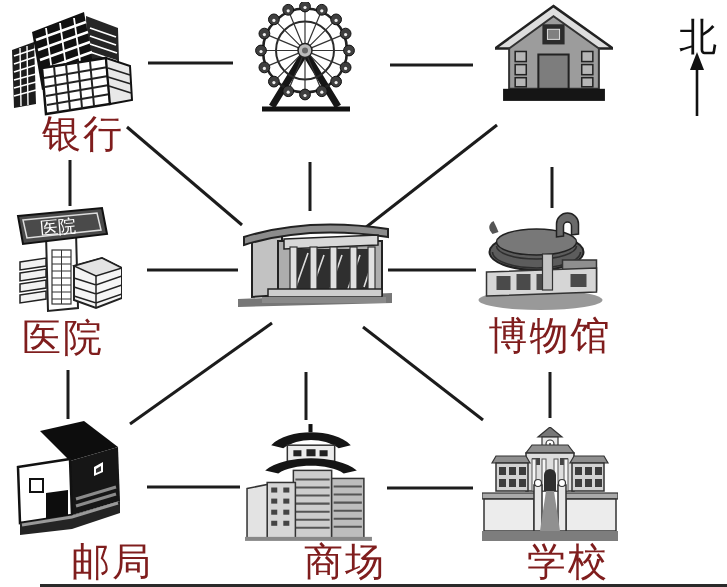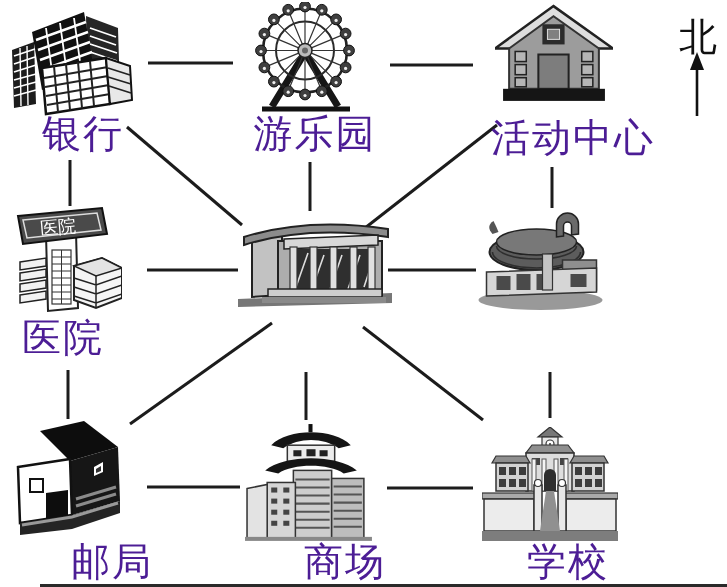--- a/index.html
+++ b/index.html
@@ -4,21 +4,21 @@
 <style>
   html,body{margin:0;padding:0;background:#fff;}
   #stage{
     position:relative;width:727px;height:587px;background:#ffffff;overflow:hidden;
     font-family:"Liberation Serif","DejaVu Serif",serif;
   }
   .node-art{position:absolute;}
   .node-art svg{display:block;width:100%;height:100%;}
   .node-label{
     position:absolute;text-align:center;font-size:39px;letter-spacing:2px;
-    color:#4c1d95;line-height:1.0;white-space:nowrap;
+    color:#7f1d1d;line-height:1.0;white-space:nowrap;
   }
   #north-label{
     position:absolute;left:668px;top:12px;width:60px;text-align:center;
     font-size:38px;color:#101010;
   }
   #edges{position:absolute;left:0;top:0;width:727px;height:587px;}
   #north-arrow{position:absolute;left:682px;top:50px;width:30px;height:70px;}
   #scan-line{position:absolute;left:40px;right:0;bottom:0;height:3px;background:#2a2a2a;}
 </style>
 </head>
@@ -255,21 +255,20 @@
       <rect x="52" y="58" width="8" height="46" fill="#e8e8e8" stroke="#333" stroke-width="1.5"></rect>
       <rect x="76" y="58" width="8" height="46" fill="#e8e8e8" stroke="#333" stroke-width="1.5"></rect>
       <circle cx="56" cy="56" r="3.5" fill="#fff" stroke="#333" stroke-width="1.2"></circle>
       <circle cx="80" cy="56" r="3.5" fill="#fff" stroke="#333" stroke-width="1.2"></circle>
       <polygon points="58,104 78,104 72,64 64,64" fill="#909090"></polygon>
       <rect x="0" y="104" width="136" height="10" fill="#7d7d7d"></rect>
     </svg>
   </div>
 
   <div class="node-label" style="left:3px;top:114px;width:160px;">银行</div>
-  <div class="node-label" style="left:235px;top:114px;width:160px;">游乐园</div>
-  <div class="node-label" style="left:483px;top:118px;width:180px;">活动中心</div>
   <div class="node-label" style="left:0px;top:318px;width:126px;">医院</div>
+  <div class="node-label" style="left:460px;top:316px;width:180px;">博物馆</div>
   <div class="node-label" style="left:32px;top:542px;width:160px;font-family:Liberation Serif, serif;">邮局</div>
   <div class="node-label" style="left:488px;top:542px;width:160px;">学校</div>
   <div class="node-label" style="left:265px;top:542px;width:160px;">商场</div>
 
   <div id="scan-line"></div>
 </div>
 
 </body></html>

